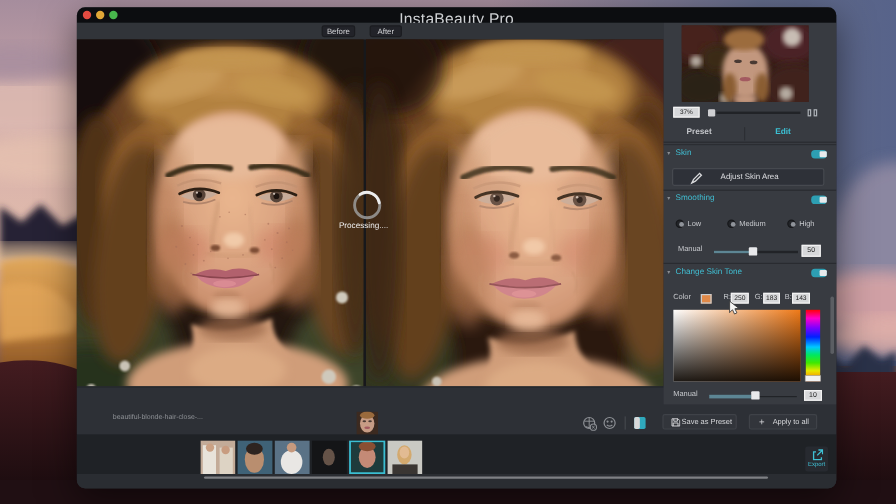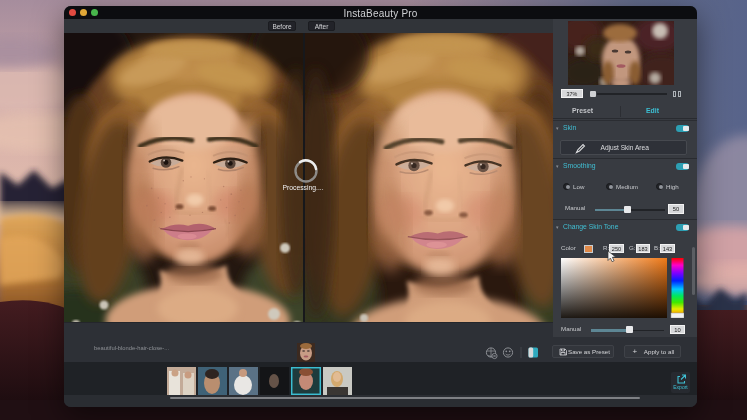--- a/index.html
+++ b/index.html
@@ -1,21 +1,21 @@
 <!DOCTYPE html>
 <html><head><meta charset="utf-8">
 <style>
 html,body{margin:0;padding:0;width:747px;height:420px;overflow:hidden;background:#222;}
 *{box-sizing:border-box;font-family:"Liberation Sans",sans-serif;}
 #stage{position:relative;width:747px;height:420px;overflow:hidden;}
 #wall{position:absolute;left:0;top:0;}
 #win{position:absolute;left:64px;top:6px;width:633px;height:401px;border-radius:7px;overflow:hidden;background:#2b2e33;box-shadow:0 10px 30px rgba(0,0,0,.5);}
 #titlebar{position:absolute;left:0;top:0;width:633px;height:13px;background:#0c0d10;}
 .tl{position:absolute;top:2.5px;width:7px;height:7px;border-radius:50%;}
-#title{position:absolute;top:2px;left:0;width:633px;text-align:center;color:#cfd1d4;font-size:10px;letter-spacing:.2px;}
+#title{position:absolute;top:2px;left:0;width:633px;text-align:center;color:#cfd1d4;font-size:13px;letter-spacing:.2px;}
 #toolbar{position:absolute;left:0;top:13px;width:489px;height:14px;background:#313439;}
 .tbtn{position:absolute;top:1.5px;height:10.5px;background:#222329;border:1px solid #1b1c20;border-radius:2px;color:#d2d3d6;font-size:6.5px;text-align:center;line-height:9px;}
 #photos{position:absolute;left:0;top:27px;width:489px;height:289px;background:#241a13;}
 #bottombar{position:absolute;left:0;top:316px;width:633px;height:40px;background:#2d3036;border-top:1px solid #24262b;}
 #strip{position:absolute;left:0;top:356px;width:633px;height:33px;background:#1f2226;}
 #scrollzone{position:absolute;left:0;top:389px;width:633px;height:12px;background:#2a2d32;}
 #sidebar{position:absolute;left:489px;top:13px;width:144px;height:318px;background:#383b41;z-index:5;}
 .sechead{position:relative;height:14px;border-top:1px solid #2b2d32;color:#41bed2;font-size:6.8px;line-height:14px;}
 .toggle{position:absolute;right:8px;top:4px;width:13px;height:6.5px;background:#2d9fb3;border-radius:3px;}
 .toggle:after{content:"";position:absolute;right:.5px;top:.5px;width:5.5px;height:5.5px;background:#e8eaec;border-radius:1px;}

